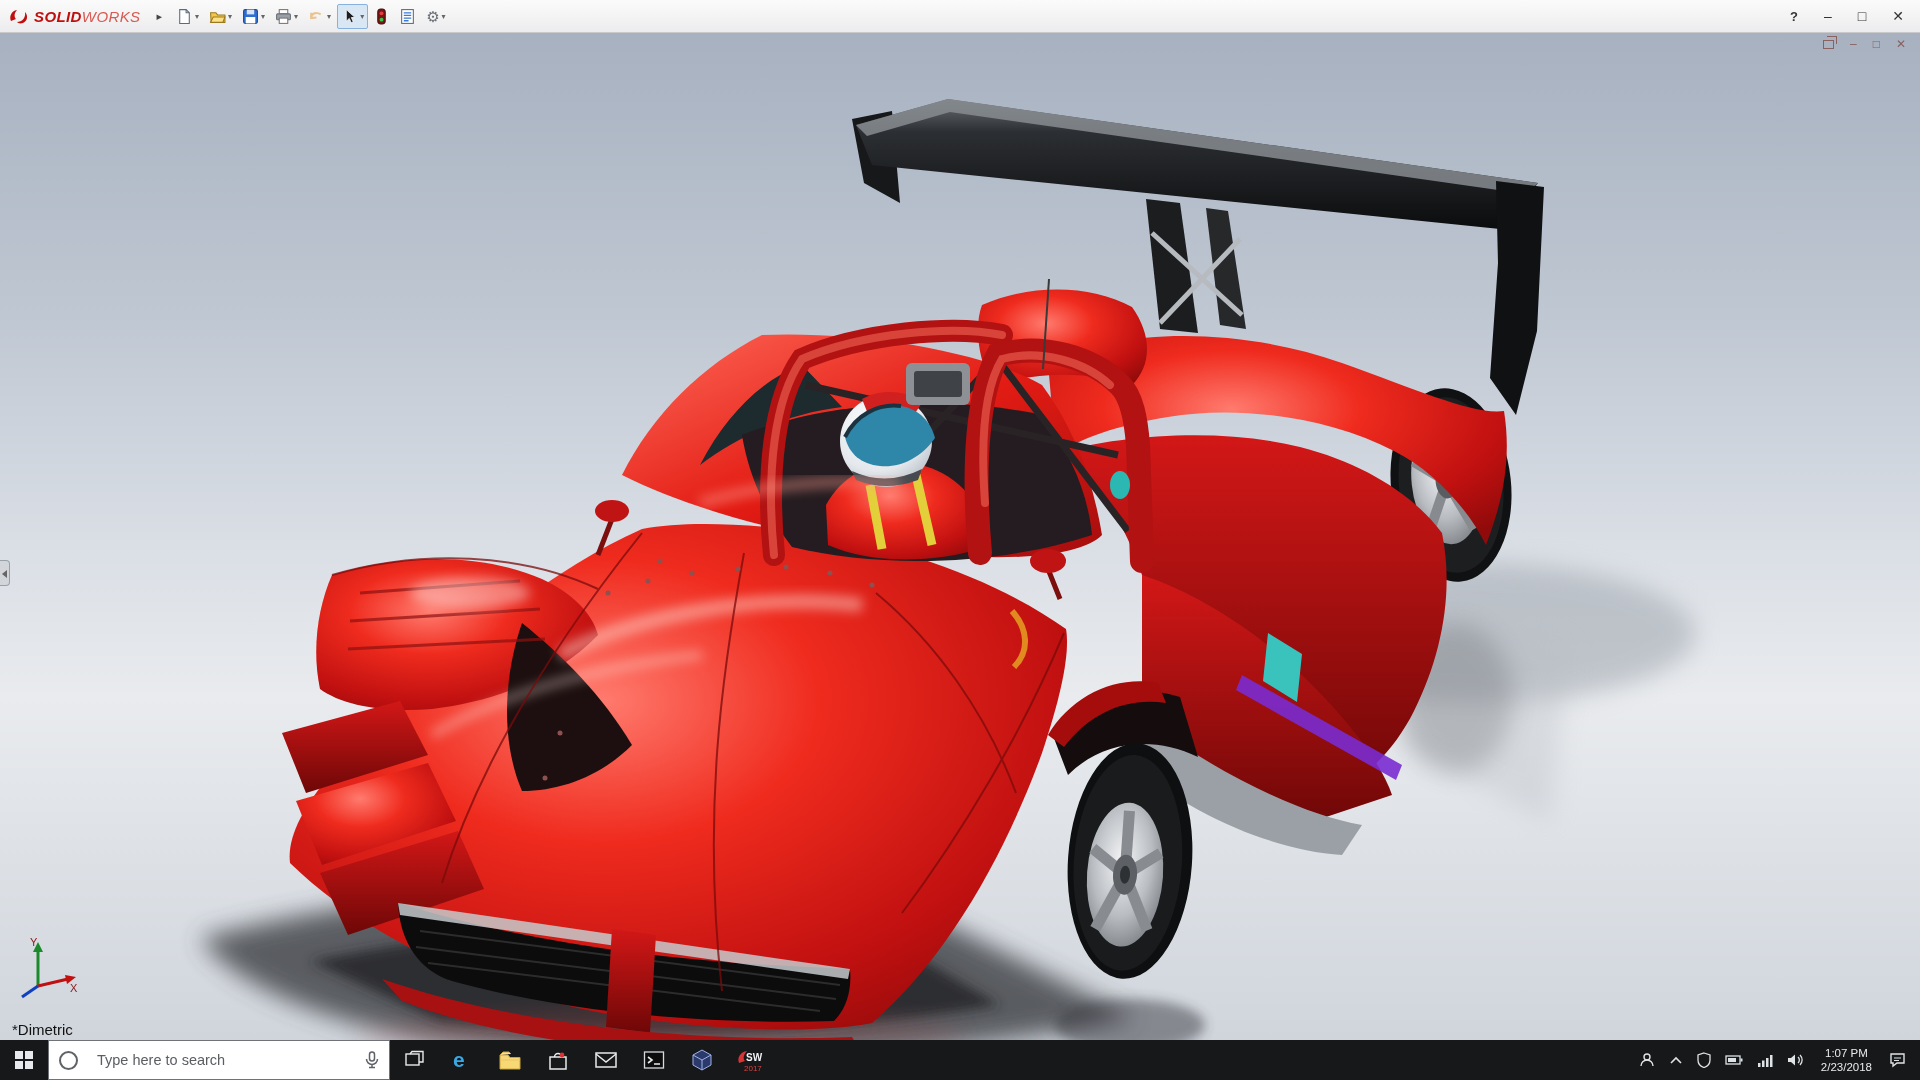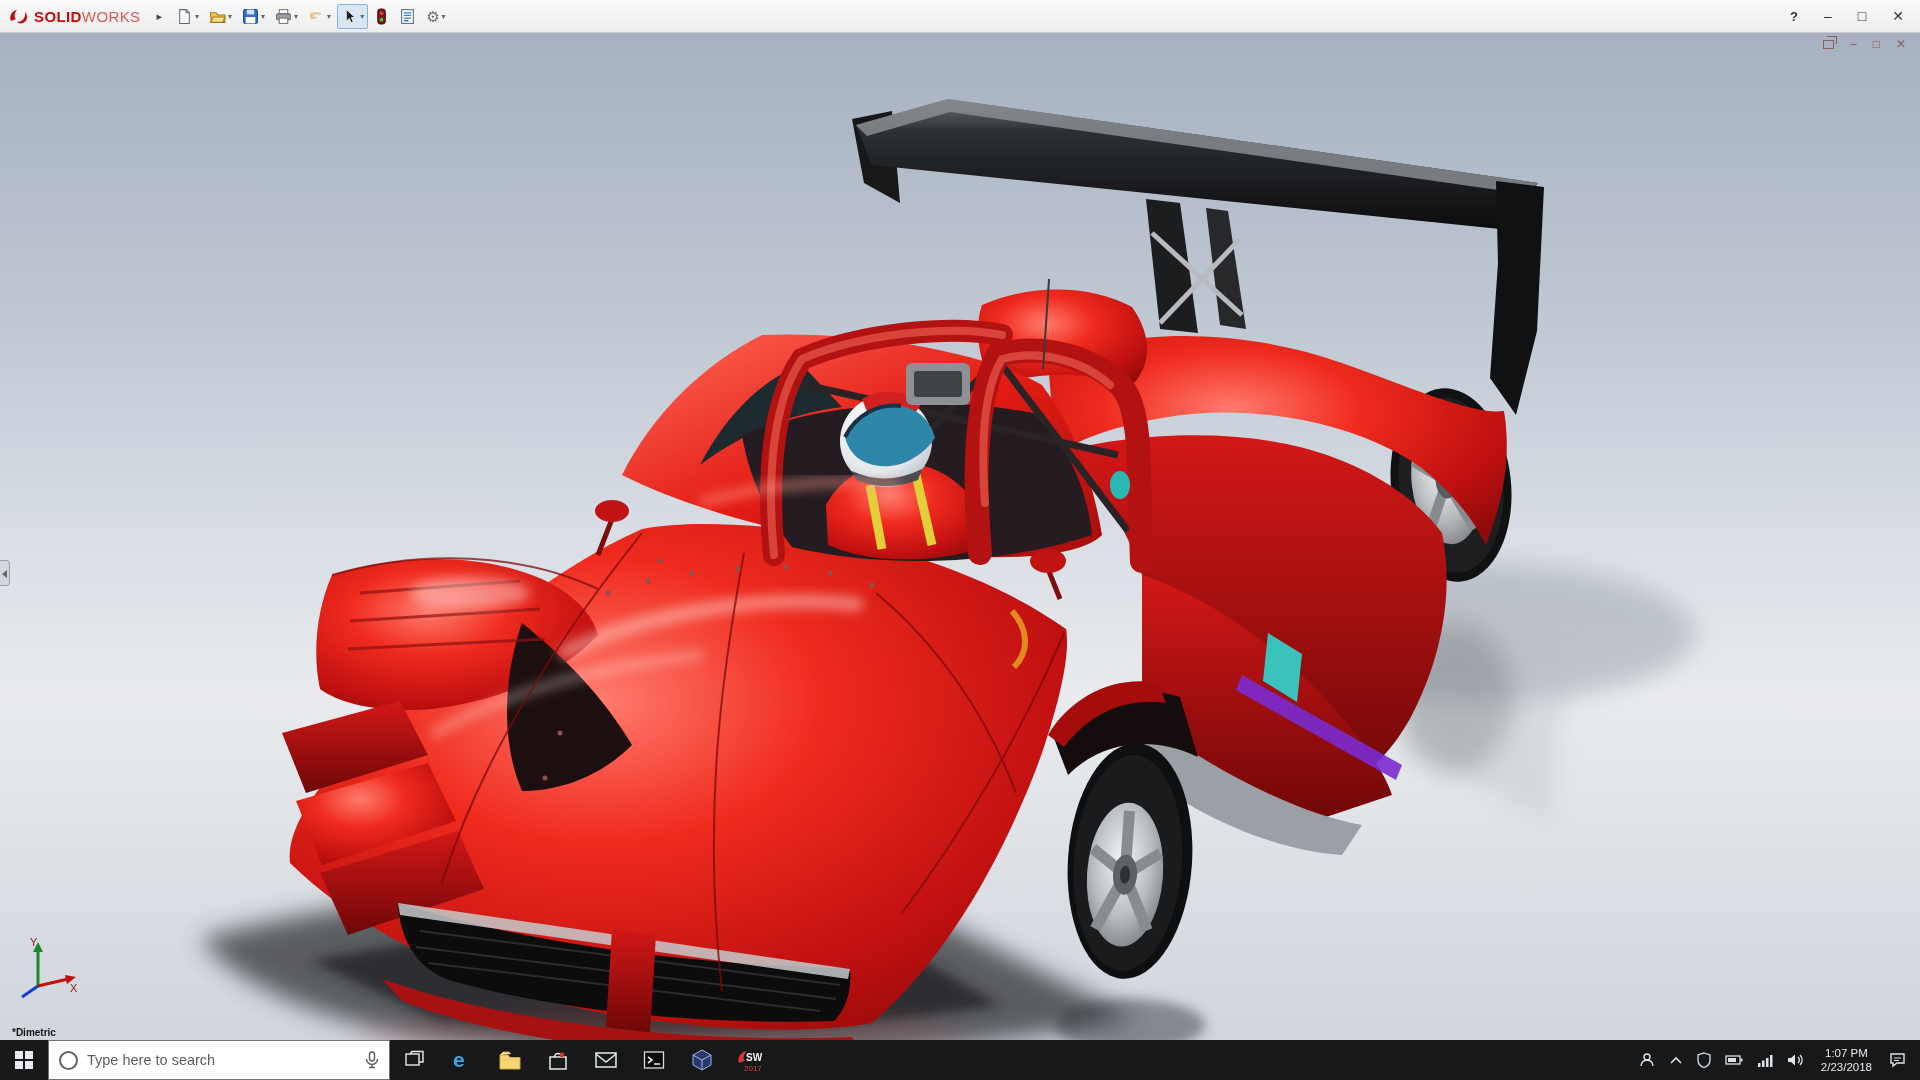--- a/index.html
+++ b/index.html
@@ -3,21 +3,21 @@
 <meta charset="utf-8">
 <style>
   * { margin:0; padding:0; box-sizing:border-box; }
   html,body { width:1920px; height:1080px; overflow:hidden; }
   body { font-family:"Liberation Sans", sans-serif; }
   .screen { width:1920px; height:1080px; display:flex; flex-direction:column; position:relative; background:#000; }
 
   
   .titlebar { height:33px; background:linear-gradient(#fbfbfb,#ececee); border-bottom:1px solid #c9c9cc; display:flex; align-items:center; position:relative; z-index:5; }
   .tb-left { display:flex; align-items:center; padding-left:8px; gap:4px; }
-  .logo { display:flex; align-items:center; gap:4px; margin-right:6px; }
+  .logo { display:flex; align-items:center; gap:4px; margin-right:6px;font-style:italic; }
   .brand { font-size:15px; letter-spacing:.4px; color:#c00e0e; }
   .brand b { font-weight:bold; }
   .brand .works { color:#d85a52; font-weight:normal; }
   .flyout { color:#444; font-size:11px; padding:0 6px; cursor:pointer; }
   .tools { display:flex; align-items:center; gap:2px; }
   .tool { display:flex; align-items:center; gap:2px; border:1px solid transparent; background:transparent; padding:3px 3px; border-radius:2px; cursor:pointer; }
   .tool.active { background:#d9e7f5; border-color:#86b3dd; }
   .tool svg { display:block; }
   .caret { font-size:8px; color:#666; }
   .tb-title { position:absolute; left:0; right:0; text-align:center; font-size:12px; color:#111; pointer-events:none; }
@@ -29,26 +29,26 @@
   .viewport { position:relative; height:1007px; overflow:hidden;
     background:linear-gradient(180deg,#a7b1c0 0%, #bfc7d2 28%, #d9dee5 50%, #e9ebee 66%, #dde1e6 82%, #d0d5dc 100%); }
   .scene { position:absolute; inset:0; }
   .doc-controls { position:absolute; top:5px; right:14px; display:flex; align-items:center; gap:16px; }
   .docctl { color:#8a6060; font-size:12px; line-height:1; cursor:pointer; }
   .docctl-restore { width:11px; height:9px; border:1.5px solid #8a6060; position:relative; }
   .docctl-restore::after { content:""; position:absolute; left:3px; top:-5px; width:9px; height:7px; border:1.5px solid #8a6060; border-bottom:none; border-left:none; }
   .panel-tab { position:absolute; left:0; top:527px; width:10px; height:26px; background:#d2d6db; border:1px solid #9aa0a8; border-left:none; border-radius:0 4px 4px 0; cursor:pointer; }
   .panel-tab::after { content:""; position:absolute; left:2px; top:9px; border-right:5px solid #666; border-top:4px solid transparent; border-bottom:4px solid transparent; }
   .triad { position:absolute; left:10px; bottom:34px; }
-  .orientation { position:absolute; left:12px; bottom:2px; font-size:10px; color:#111;font-weight:bold; }
+  .orientation { position:absolute; left:12px; bottom:2px; font-size:15px; color:#111; }
 
   
   .taskbar { height:40px; background:#17181a; display:flex; align-items:stretch; color:#e8eaec; }
   .tb-start { width:48px; display:flex; align-items:center; justify-content:center; cursor:pointer; }
-  .search { width:342px; background:#fff; display:flex; align-items:center; padding:0 10px; gap:9px; border:1px solid #6f7276; }
+  .search { width:342px; background:#fff; display:flex; align-items:center; padding:0 10px; gap:19px; border:1px solid #6f7276; }
   .search .ring { width:19px; height:19px; border:2px solid #5f6368; border-radius:50%; flex:none; }
   .search input { border:none; outline:none; flex:1; font-size:14.5px; color:#333; font-family:"Liberation Sans",sans-serif; background:transparent; }
   .search input::placeholder { color:#5a5e63; }
   .tb-icon { width:48px; display:flex; align-items:center; justify-content:center; cursor:pointer; }
   .tb-icon svg { display:block; }
   .tray { margin-left:auto; display:flex; align-items:center; }
   .tray-icon { padding:0 7px; display:flex; align-items:center; cursor:pointer; height:100%; }
   .clock { text-align:center; font-size:11.5px; line-height:1.25; padding:0 10px; cursor:pointer; }
   .showdesk { width:7px; border-left:1px solid #4a4d52; cursor:pointer; }
 </style>

